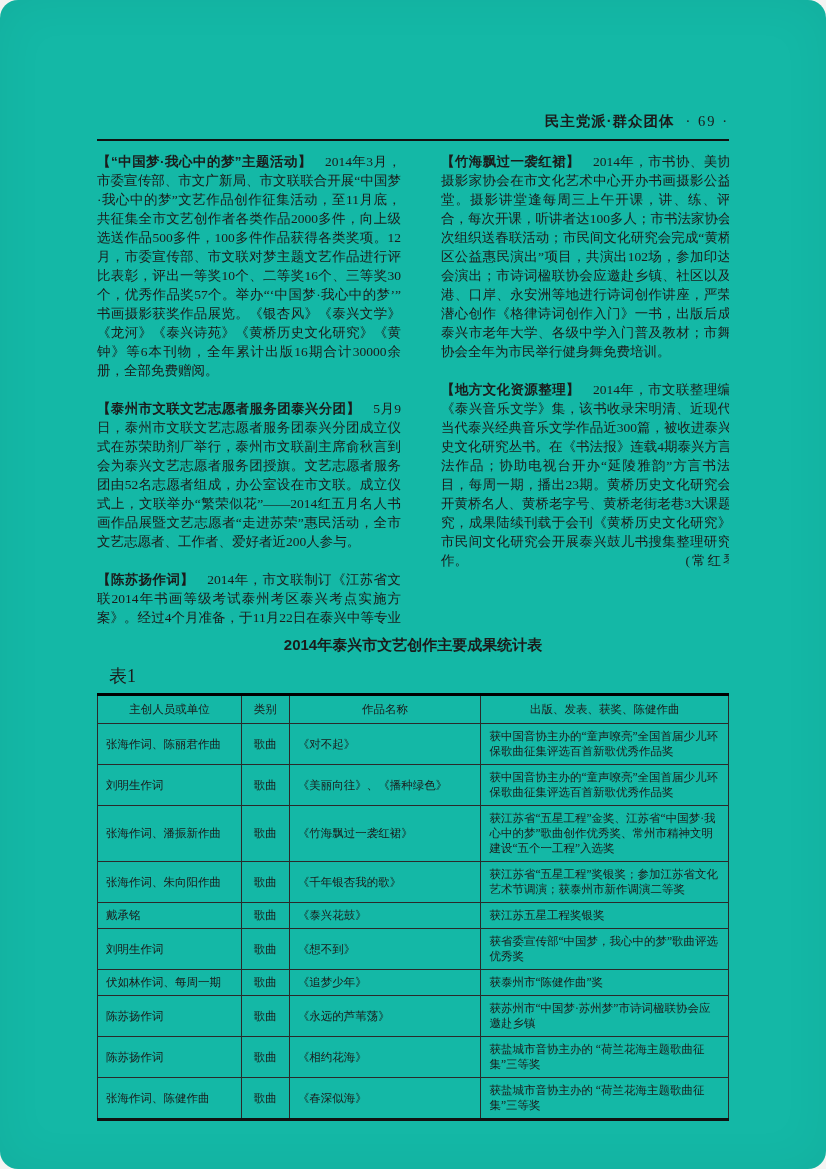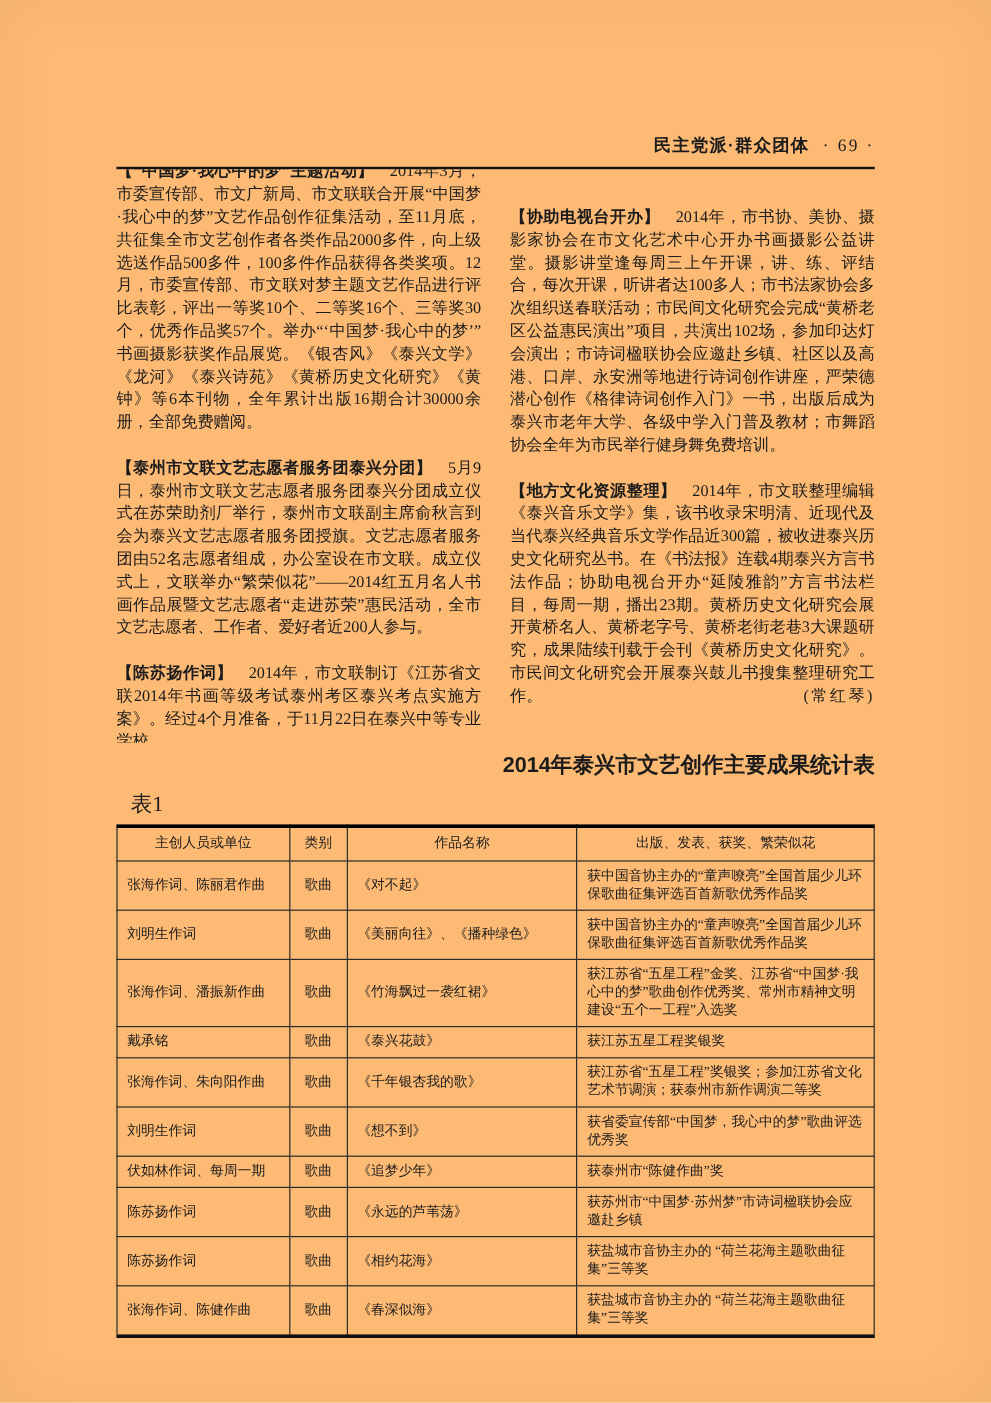--- a/index.html
+++ b/index.html
@@ -6,25 +6,26 @@
   body{
     width:826px;height:1169px;
     background:#f4f4f2;
     font-family:"Liberation Serif","DejaVu Serif",serif;
     color:#1b1b1b;
     -webkit-font-smoothing:antialiased;
   }
   .page{
     position:relative;
     width:826px;height:1169px;
-    background:#fdba74;
+    background:#14b8a6;
     box-shadow:inset 0 0 50px rgba(0,0,0,0.05);
     box-sizing:border-box;
     padding:0 97px;
     overflow:hidden;
+    border-radius:18px;
   }
   
   .running-head{
     padding-top:112px;
     text-align:right;
     font-family:"Liberation Sans","DejaVu Sans",sans-serif;
     font-weight:bold;
     font-size:14.5px;
     letter-spacing:1px;
     border-bottom:2px solid #111;
@@ -33,24 +34,24 @@
   .running-head .pageno{
     font-family:"Liberation Serif","DejaVu Serif",serif;
     font-weight:normal;
     font-size:14.5px;
     margin-left:6px;
     letter-spacing:2px;
   }
   
   .columns{
     display:flex;
-    gap:24px;
+    gap:40px;
+    margin-top:11px;
     height:478px;
     overflow:hidden;
-    align-items:center;
   }
   .col{
     width:304px;
     flex:0 0 304px;
   }
   .article{
     font-size:13.5px;
     line-height:19px;
     text-align:justify;
     text-justify:inter-ideograph;
@@ -61,24 +62,24 @@
     font-family:"Liberation Sans","DejaVu Sans",sans-serif;
     font-weight:bold;
   }
   .art-title:not(:empty){margin-right:13px;}
   .byline{
     float:right;
     letter-spacing:2px;
   }
   
   .table-title{
-    text-align:right;
+    text-align:center;
     font-family:"Liberation Sans","DejaVu Sans",sans-serif;
     font-weight:bold;
-    font-size:18px;
+    font-size:15px;
     margin-top:6px;
   }
   .table-label{
     font-size:18px;
     margin:9px 0 5px 12px;
   }
   table.results{
     width:632px;
     border-collapse:collapse;
     border-top:3px solid #000000;
@@ -117,21 +118,21 @@
       </p>
       <p class="article">
         <span class="art-title">【泰州市文联文艺志愿者服务团泰兴分团】</span><span>5月9日，泰州市文联文艺志愿者服务团泰兴分团成立仪式在苏荣助剂厂举行，泰州市文联副主席俞秋言到会为泰兴文艺志愿者服务团授旗。文艺志愿者服务团由52名志愿者组成，办公室设在市文联。成立仪式上，文联举办“繁荣似花”——2014红五月名人书画作品展暨文艺志愿者“走进苏荣”惠民活动，全市文艺志愿者、工作者、爱好者近200人参与。</span>
       </p>
       <p class="article">
         <span class="art-title">【陈苏扬作词】</span><span>2014年，市文联制订《江苏省文联2014年书画等级考试泰州考区泰兴考点实施方案》。经过4个月准备，于11月22日在泰兴中等专业学校</span>
       </p>
     </div>
     <div class="col">
       <p class="article">
-        <span class="art-title">【协助电视台开办】</span><span>2014年，市书协、美协、摄影家协会在市文化艺术中心开办书画摄影公益讲堂。摄影讲堂逢每周三上午开课，讲、练、评结合，每次开课，听讲者达100多人；市书法家协会多次组织送春联活动；市民间文化研究会完成“黄桥老区公益惠民演出”项目，共演出102场，参加印达灯会演出；市诗词楹联协会应邀赴乡镇、社区以及高港、口岸、永安洲等地进行诗词创作讲座，严荣德潜心创作《格律诗词创作入门》一书，出版后成为泰兴市老年大学、各级中学入门普及教材；市舞蹈协会全年为市民举行健身舞免费培训。</span>
+        <span class="art-title">【竹海飘过一袭红裙】</span><span>2014年，市书协、美协、摄影家协会在市文化艺术中心开办书画摄影公益讲堂。摄影讲堂逢每周三上午开课，讲、练、评结合，每次开课，听讲者达100多人；市书法家协会多次组织送春联活动；市民间文化研究会完成“黄桥老区公益惠民演出”项目，共演出102场，参加印达灯会演出；市诗词楹联协会应邀赴乡镇、社区以及高港、口岸、永安洲等地进行诗词创作讲座，严荣德潜心创作《格律诗词创作入门》一书，出版后成为泰兴市老年大学、各级中学入门普及教材；市舞蹈协会全年为市民举行健身舞免费培训。</span>
       </p>
       <p class="article">
         <span class="art-title">【地方文化资源整理】</span><span>2014年，市文联整理编辑《泰兴音乐文学》集，该书收录宋明清、近现代及当代泰兴经典音乐文学作品近300篇，被收进泰兴历史文化研究丛书。在《书法报》连载4期泰兴方言书法作品；协助电视台开办“延陵雅韵”方言书法栏目，每周一期，播出23期。黄桥历史文化研究会展开黄桥名人、黄桥老字号、黄桥老街老巷3大课题研究，成果陆续刊载于会刊《黄桥历史文化研究》。市民间文化研究会开展泰兴鼓儿书搜集整理研究工作。</span><span class="byline">(常红琴)</span>
       </p>
     </div>
   </div>
 
   <div class="table-title">2014年泰兴市文艺创作主要成果统计表</div>
   <div class="table-label">表1</div>
 
@@ -140,21 +141,21 @@
         <col class="c1">
         <col class="c2">
         <col class="c3">
         <col class="c4">
       </colgroup>
     <thead>
       <tr>
         <th>主创人员或单位</th>
         <th>类别</th>
         <th>作品名称</th>
-        <th>出版、发表、获奖、繁荣似花</th>
+        <th>出版、发表、获奖、陈健作曲</th>
       </tr>
     </thead>
     <tbody>
       <tr>
         <td>张海作词、陈丽君作曲</td>
         <td class="center">歌曲</td>
         <td>《对不起》</td>
         <td>获中国音协主办的“童声嘹亮”全国首届少儿环保歌曲征集评选百首新歌优秀作品奖</td>
       </tr>
       <tr>
@@ -163,32 +164,32 @@
         <td>《美丽向往》、《播种绿色》</td>
         <td>获中国音协主办的“童声嘹亮”全国首届少儿环保歌曲征集评选百首新歌优秀作品奖</td>
       </tr>
       <tr>
         <td>张海作词、潘振新作曲</td>
         <td class="center">歌曲</td>
         <td>《竹海飘过一袭红裙》</td>
         <td>获江苏省“五星工程”金奖、江苏省“中国梦·我心中的梦”歌曲创作优秀奖、常州市精神文明建设“五个一工程”入选奖</td>
       </tr>
       <tr>
+        <td>张海作词、朱向阳作曲</td>
+        <td class="center">歌曲</td>
+        <td>《千年银杏我的歌》</td>
+        <td>获江苏省“五星工程”奖银奖；参加江苏省文化艺术节调演；获泰州市新作调演二等奖</td>
+      </tr>
+      <tr>
         <td>戴承铭</td>
         <td class="center">歌曲</td>
         <td>《泰兴花鼓》</td>
         <td>获江苏五星工程奖银奖</td>
       </tr>
       <tr>
-        <td>张海作词、朱向阳作曲</td>
-        <td class="center">歌曲</td>
-        <td>《千年银杏我的歌》</td>
-        <td>获江苏省“五星工程”奖银奖；参加江苏省文化艺术节调演；获泰州市新作调演二等奖</td>
-      </tr>
-      <tr>
         <td>刘明生作词</td>
         <td class="center">歌曲</td>
         <td>《想不到》</td>
         <td>获省委宣传部“中国梦，我心中的梦”歌曲评选优秀奖</td>
       </tr>
       <tr>
         <td>伏如林作词、每周一期</td>
         <td class="center">歌曲</td>
         <td>《追梦少年》</td>
         <td>获泰州市“陈健作曲”奖</td>

